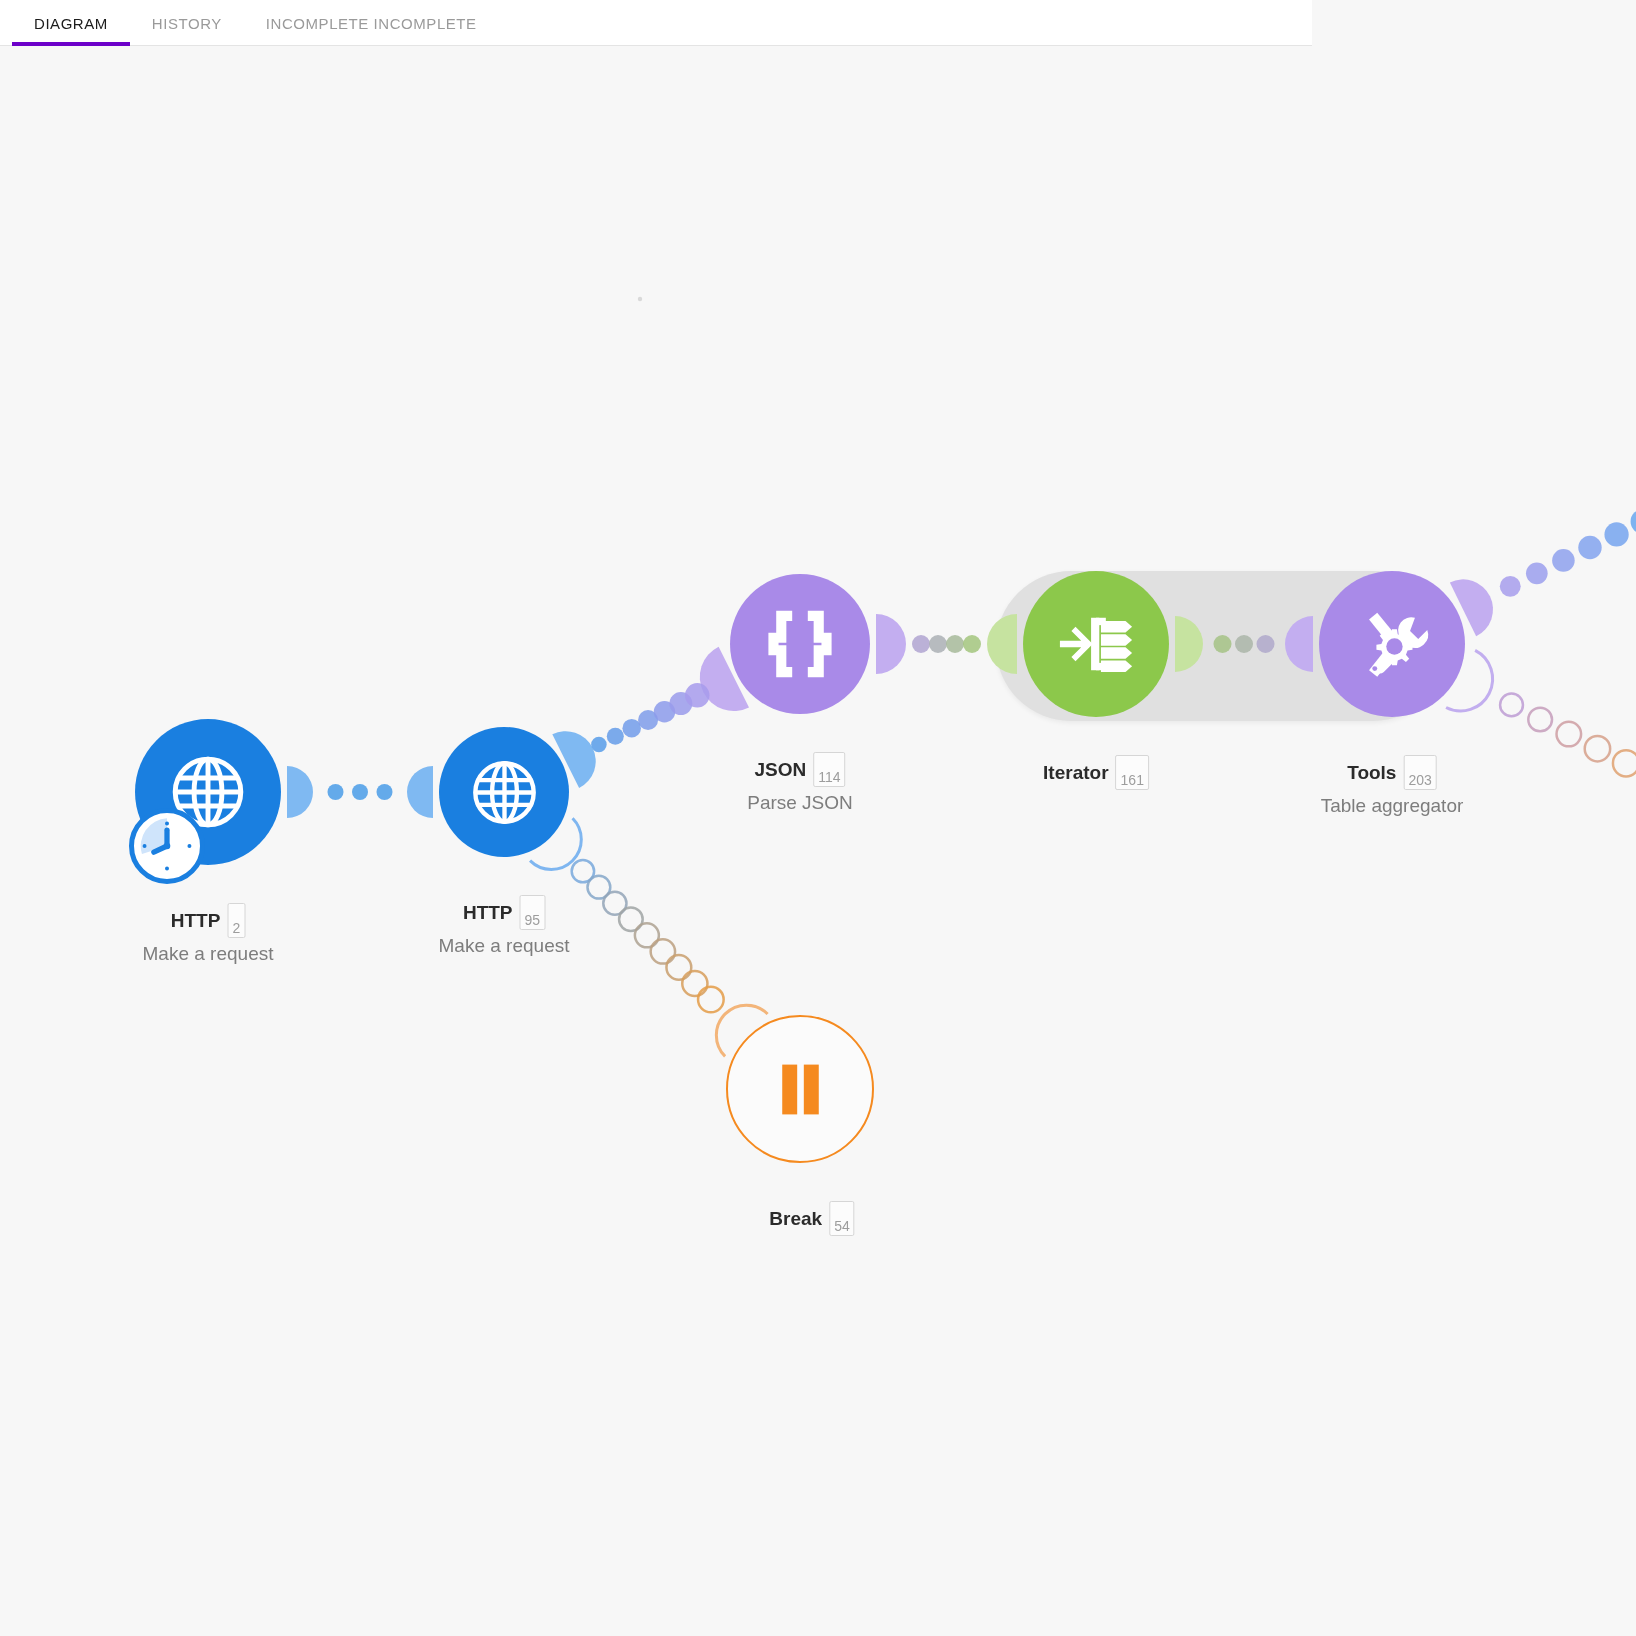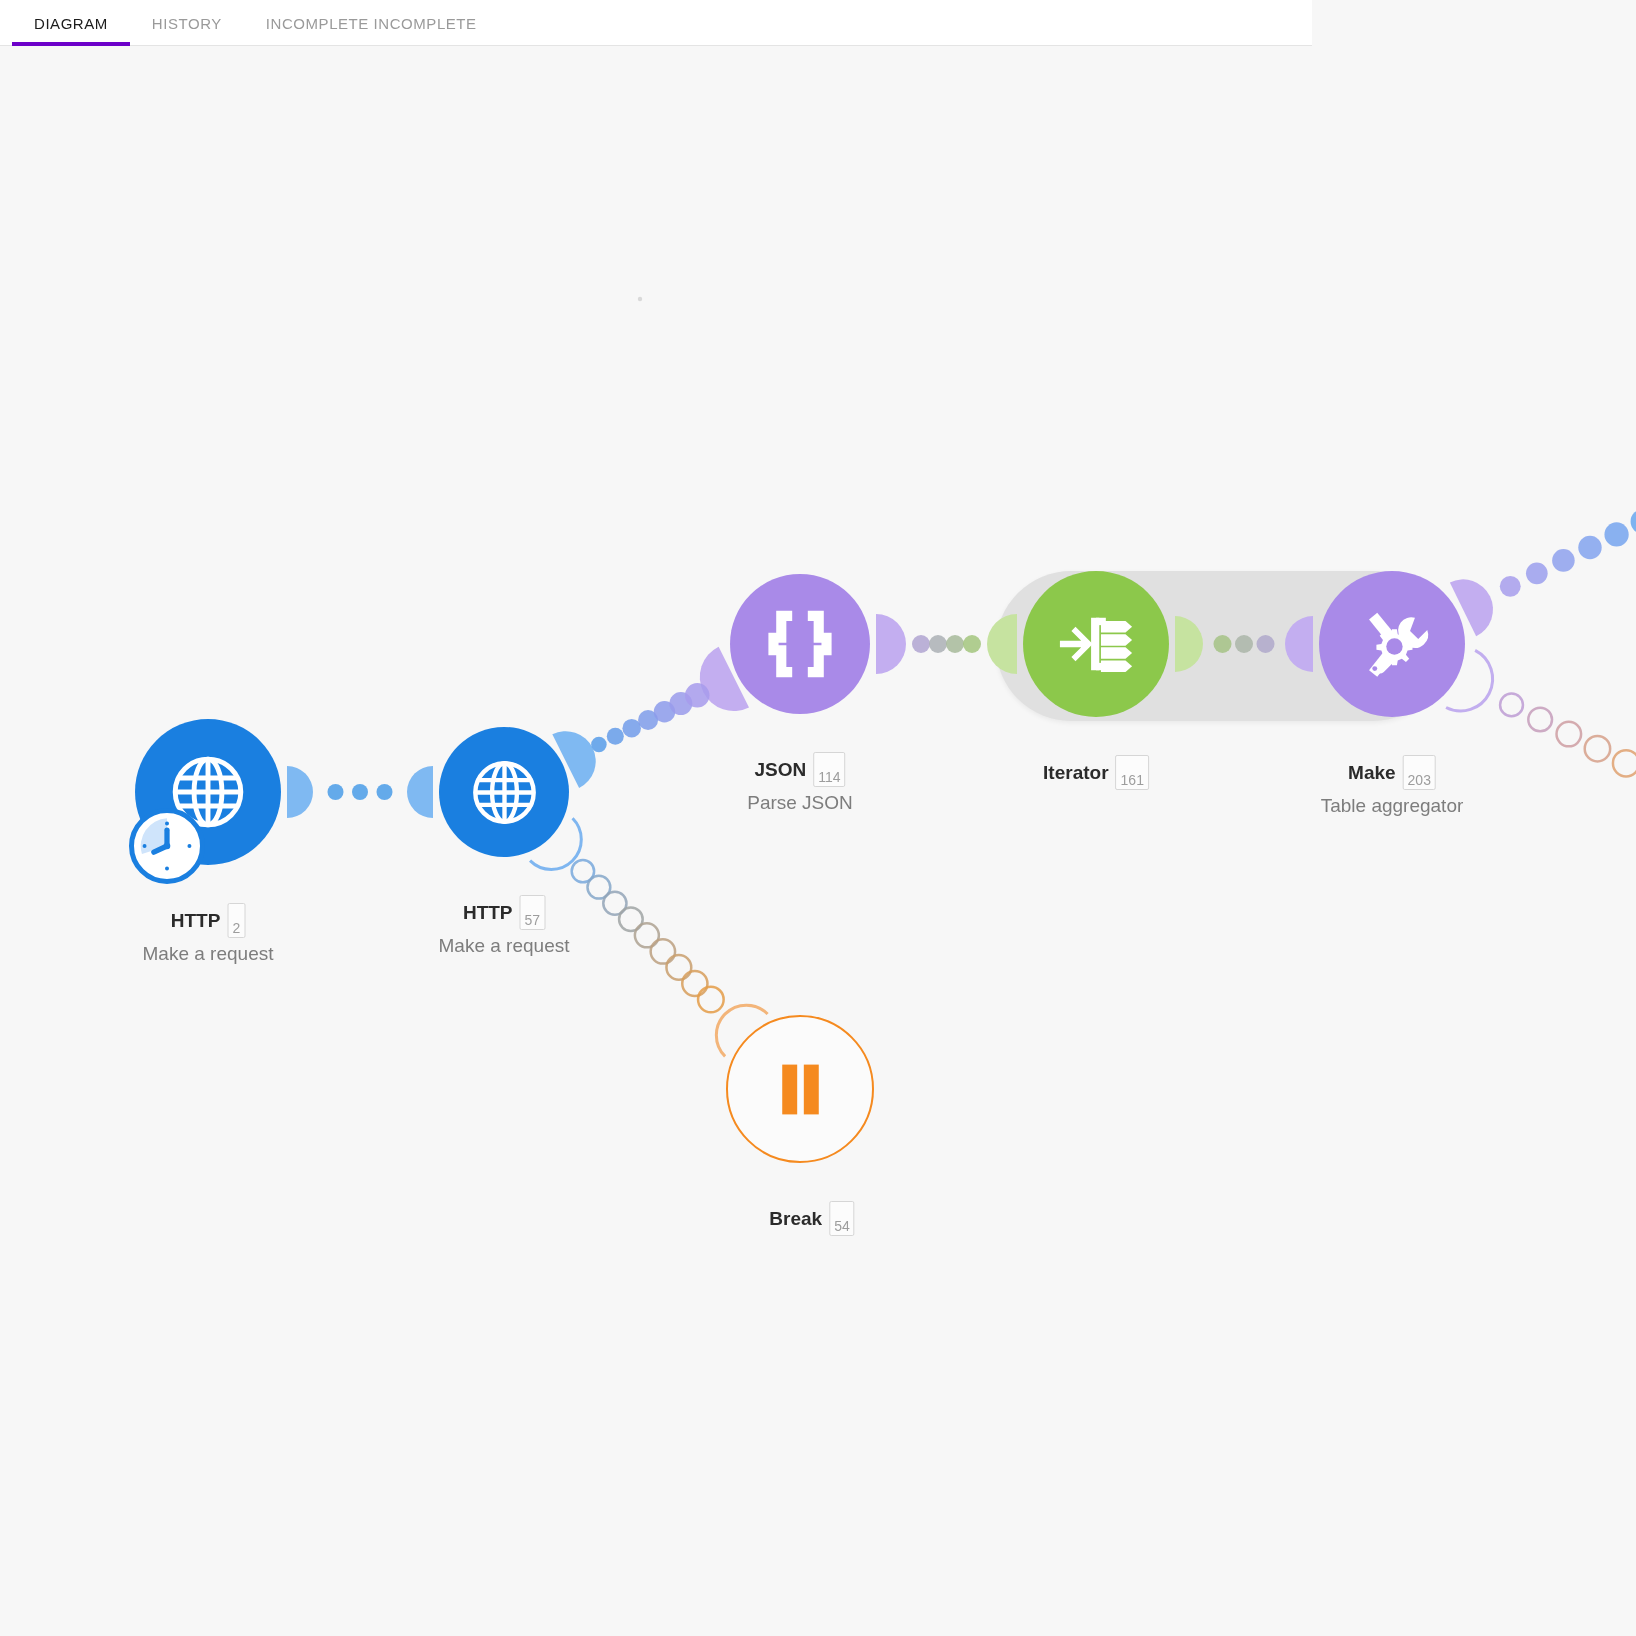--- a/index.html
+++ b/index.html
@@ -248,21 +248,21 @@
         <line x1="50" y1="10" x2="50" y2="90"></line>
         <line x1="12" y1="33" x2="88" y2="33"></line>
         <line x1="10" y1="50" x2="90" y2="50"></line>
         <line x1="12" y1="67" x2="88" y2="67"></line>
       </g>
           </svg>
         </div>
         <div class="node-caption" style="left: 0px; top: 103px;">
           <div class="caption-row">
             <span class="node-title">HTTP</span>
-            <span class="node-badge">57</span>
+            <span class="node-badge">95</span>
           </div>
           <div class="node-sub">Make a request</div>
         </div>
       </div>
       <div class="node" style="left: 800px; top: 598px;">
         <div class="bubble shadow" style="width: 140px; height: 140px; left: -70px; top: -70px; background: rgb(169, 138, 232);">
           <svg width="78" height="78" viewBox="0 0 100 100">
       <g fill="none" stroke="#fff" stroke-width="13" stroke-linecap="butt" stroke-linejoin="miter">
         <path d="M40 14 H26 V42 H16 V58 H26 V86 H40"></path>
         <path d="M60 14 H74 V42 H84 V58 H74 V86 H60"></path>
@@ -311,21 +311,21 @@
         <circle cx="29" cy="80" r="3" fill="#a98ae8"></circle>
       </g>
       <g fill="#fff">
         <path d="M50 32 l6 0 1 6 5 2 5 -4 4 4 -4 5 2 5 6 1 0 6 -6 1 -2 5 4 5 -4 4 -5 -4 -5 2 -1 6 -6 0 -1 -6 -5 -2 -5 4 -4 -4 4 -5 -2 -5 -6 -1 0 -6 6 -1 2 -5 -4 -5 4 -4 5 4 5 -2 z"></path>
         <circle cx="53" cy="53" r="10" fill="#a98ae8"></circle>
       </g>
           </svg>
         </div>
         <div class="node-caption" style="left: 0px; top: 111px;">
           <div class="caption-row">
-            <span class="node-title">Make</span>
+            <span class="node-title">Tools</span>
             <span class="node-badge">203</span>
           </div>
           <div class="node-sub">Table aggregator</div>
         </div>
       </div>
       <div class="node" style="left: 800px; top: 1043px;">
         <div class="bubble shadow" style="width: 148px; height: 148px; left: -74px; top: -74px; background: rgb(251, 251, 251); border: 2px solid rgb(245, 138, 31);">
           <svg width="83" height="83" viewBox="0 0 100 100">
       <g fill="#f58a1f">
         <rect x="28" y="20" width="18" height="60"></rect>

